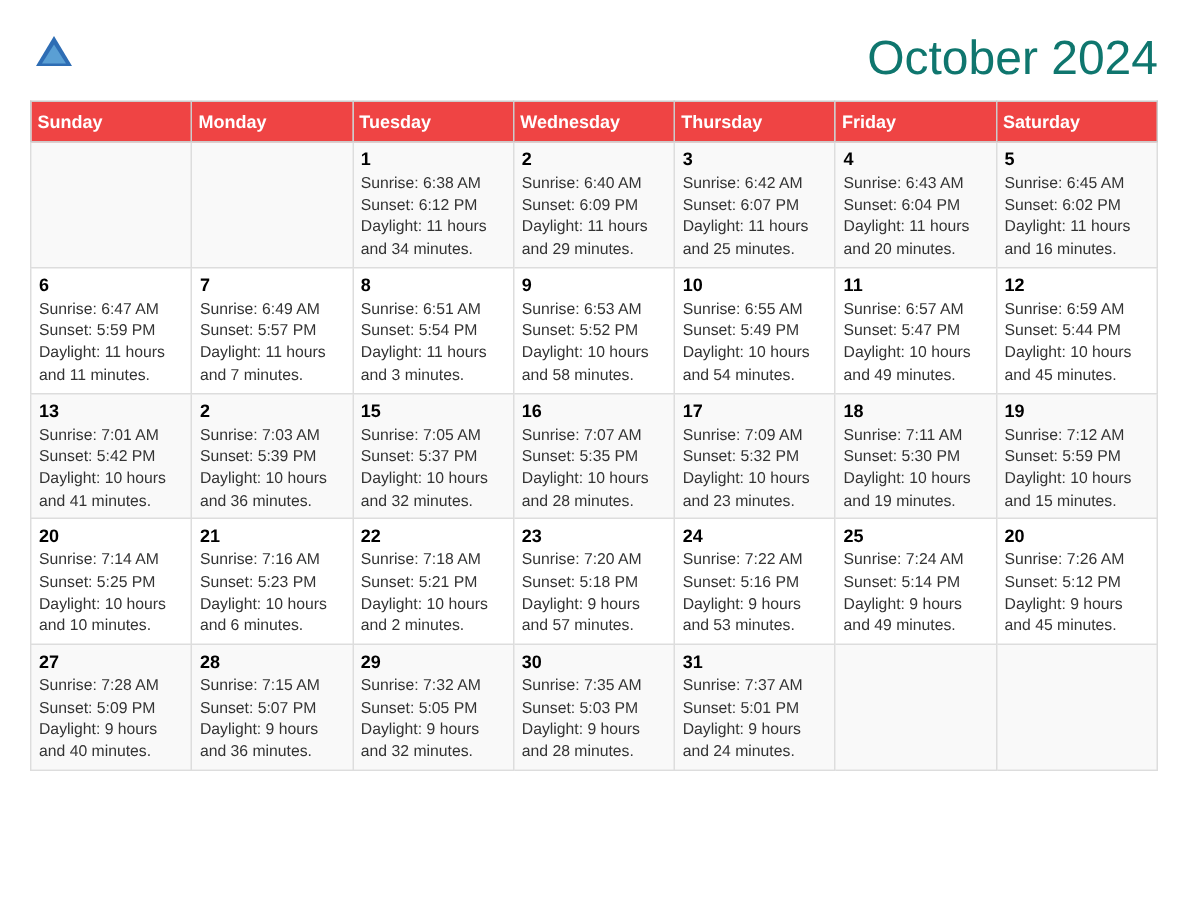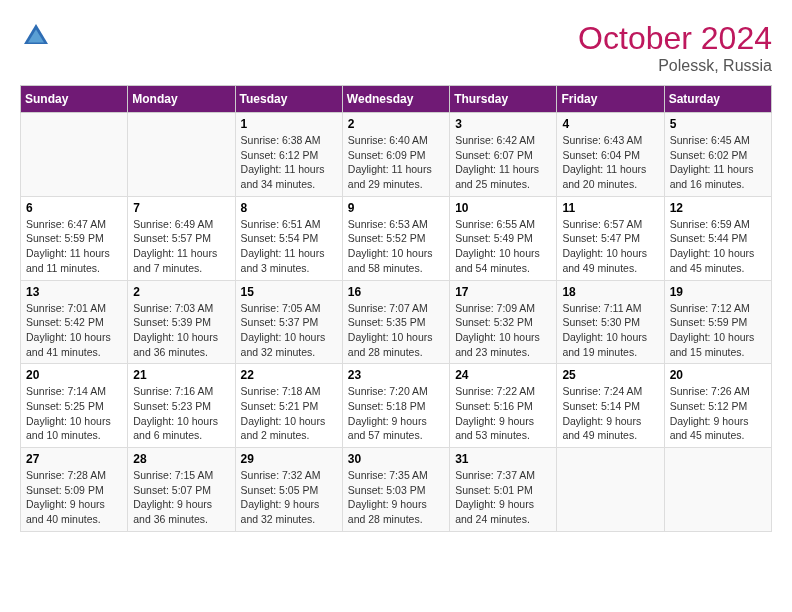--- a/index.html
+++ b/index.html
@@ -33,33 +33,33 @@
     .logo-icon {
       width: 32px;
       height: 32px;
     }
     .title-block {
       text-align: right;
     }
     .month-title {
       font-size: 32px;
       font-weight: normal;
-      color: #be185d;
+      color: #0f766e;
     }
     .location {
       font-size: 16px;
       color: #555;
     }
     table {
       width: 100%;
       border-collapse: collapse;
       font-size: 11px;
     }
     thead tr th {
-      background: #701a75;
+      background: #ef4444;
       color: #fff;
       padding: 6px 4px;
       text-align: left;
       font-size: 12px;
       font-weight: bold;
       border: 1px solid #ccc;
     }
     tbody tr td {
       border: 1px solid #ddd;
       padding: 4px 5px;
@@ -94,21 +94,20 @@
 
 <div class="header">
   <div class="logo">
     <svg class="logo-icon" viewBox="0 0 40 40">
       <polygon points="20,5 35,30 5,30" fill="#2e6db4"></polygon>
       <polygon points="20,12 30,28 10,28" fill="#5a9fd4"></polygon>
     </svg>
   </div>
   <div class="title-block">
     <div class="month-title">October 2024</div>
-    <div class="location">Polessk, Russia</div>
   </div>
 </div>
 
 <table>
   <thead>
     <tr id="header-row">
         <th>Sunday</th>
         <th>Monday</th>
         <th>Tuesday</th>
         <th>Wednesday</th>

